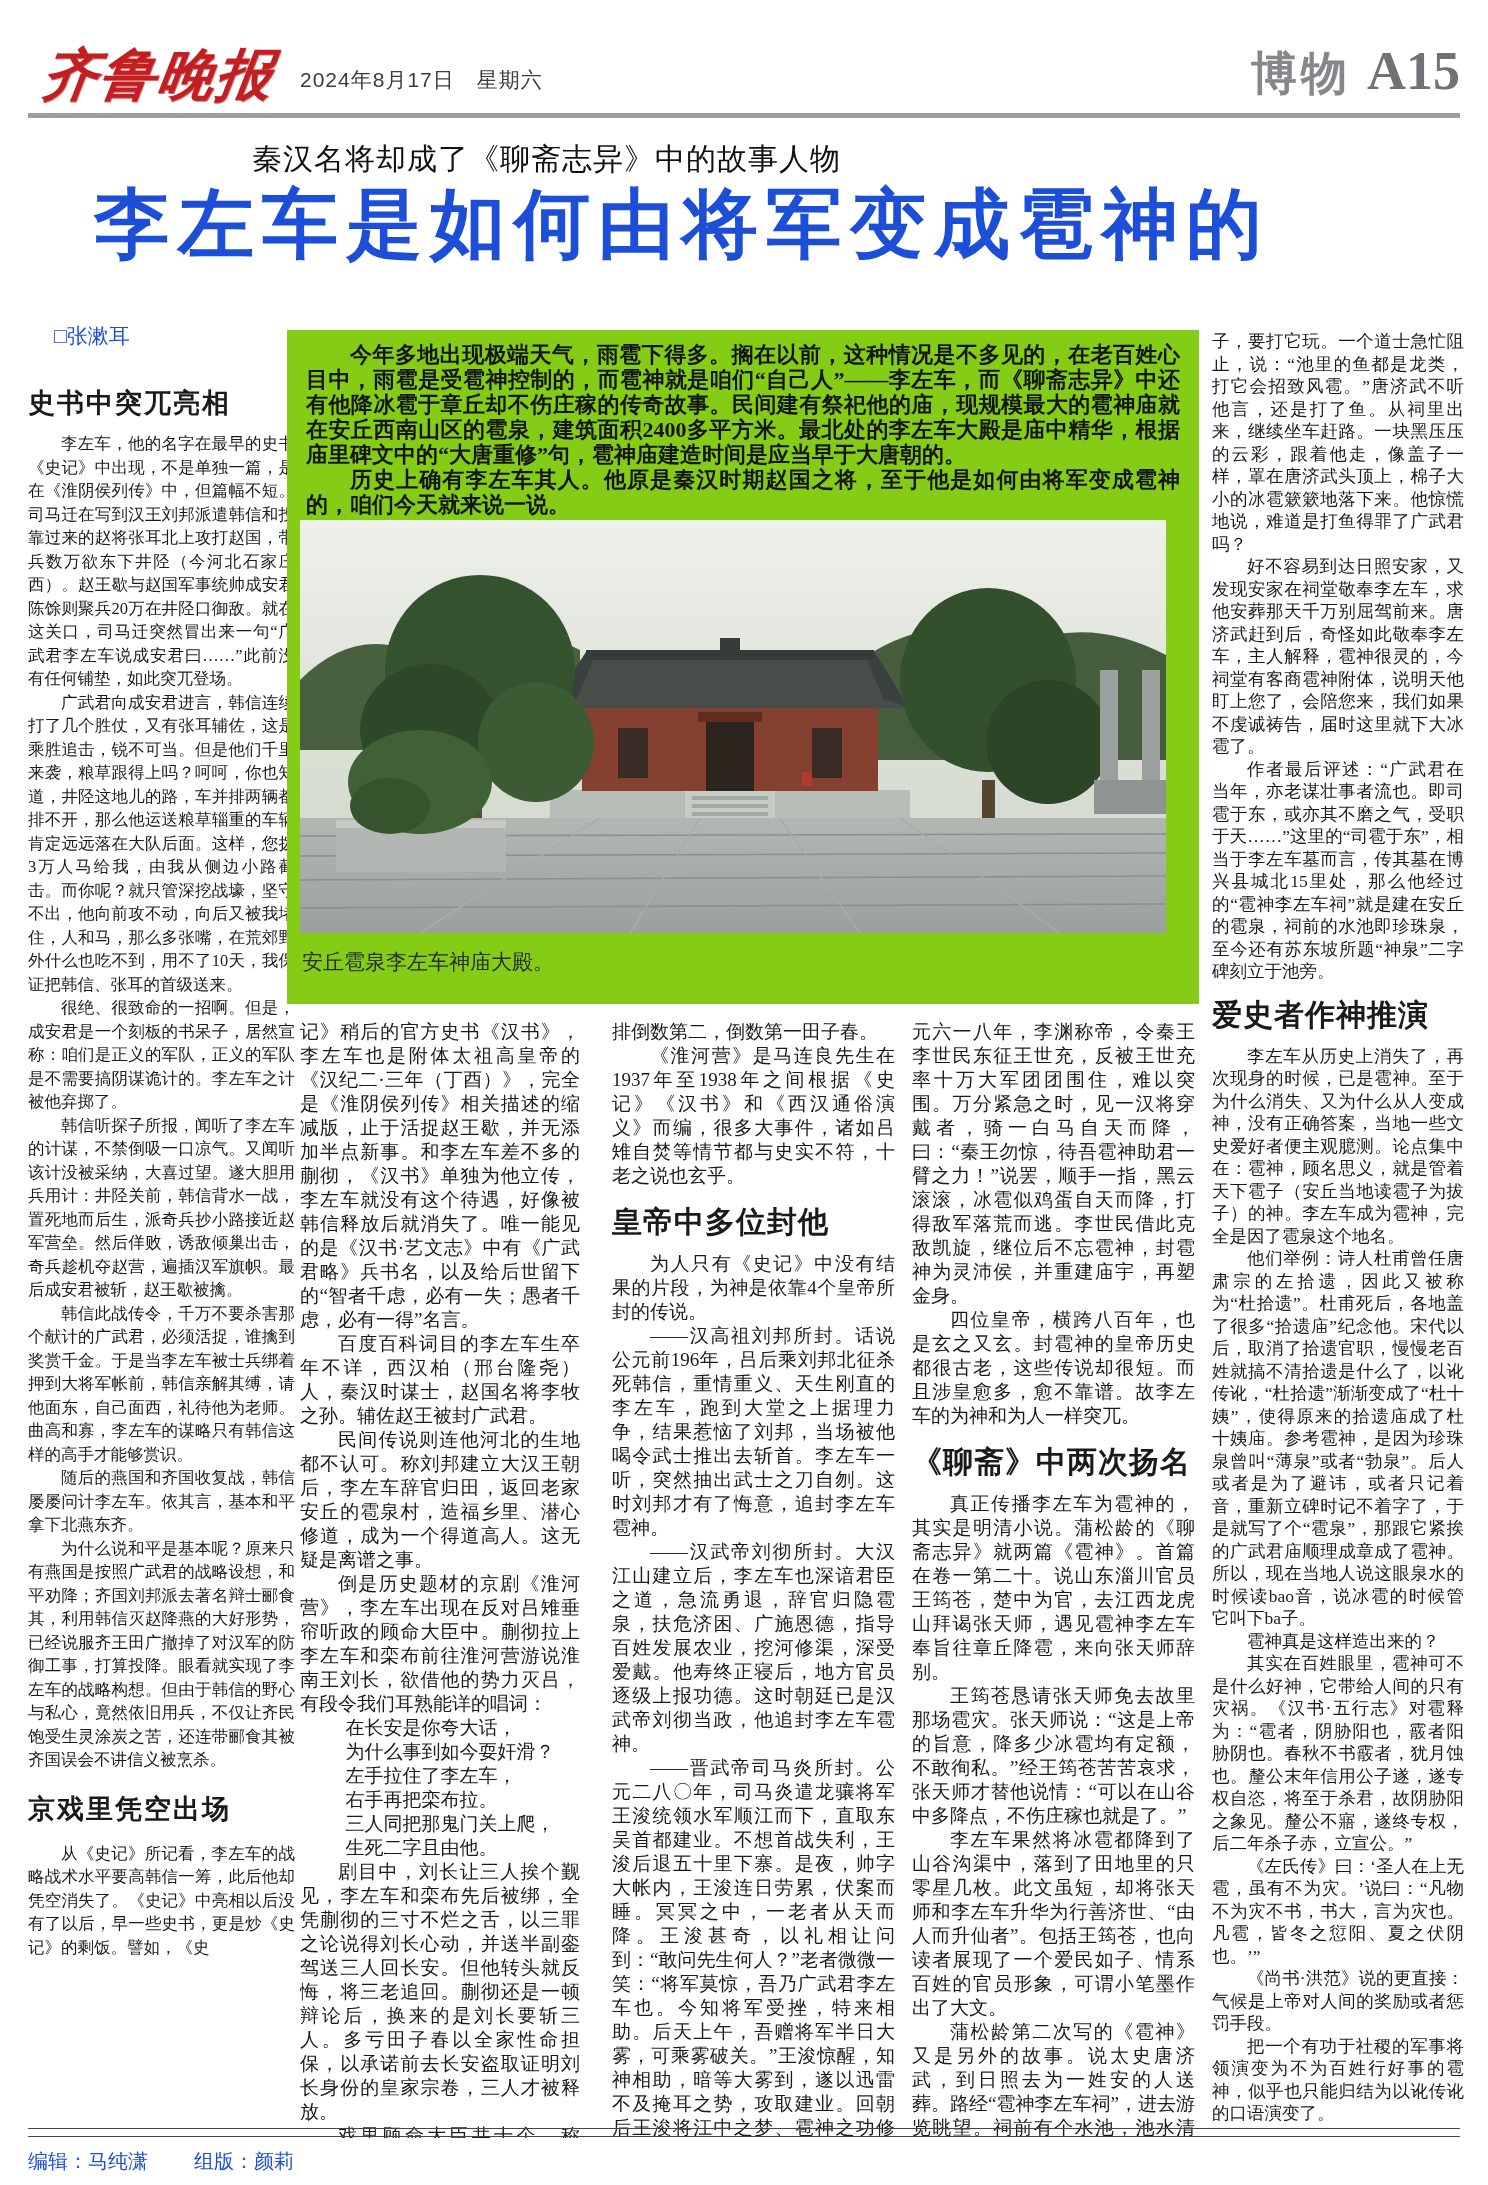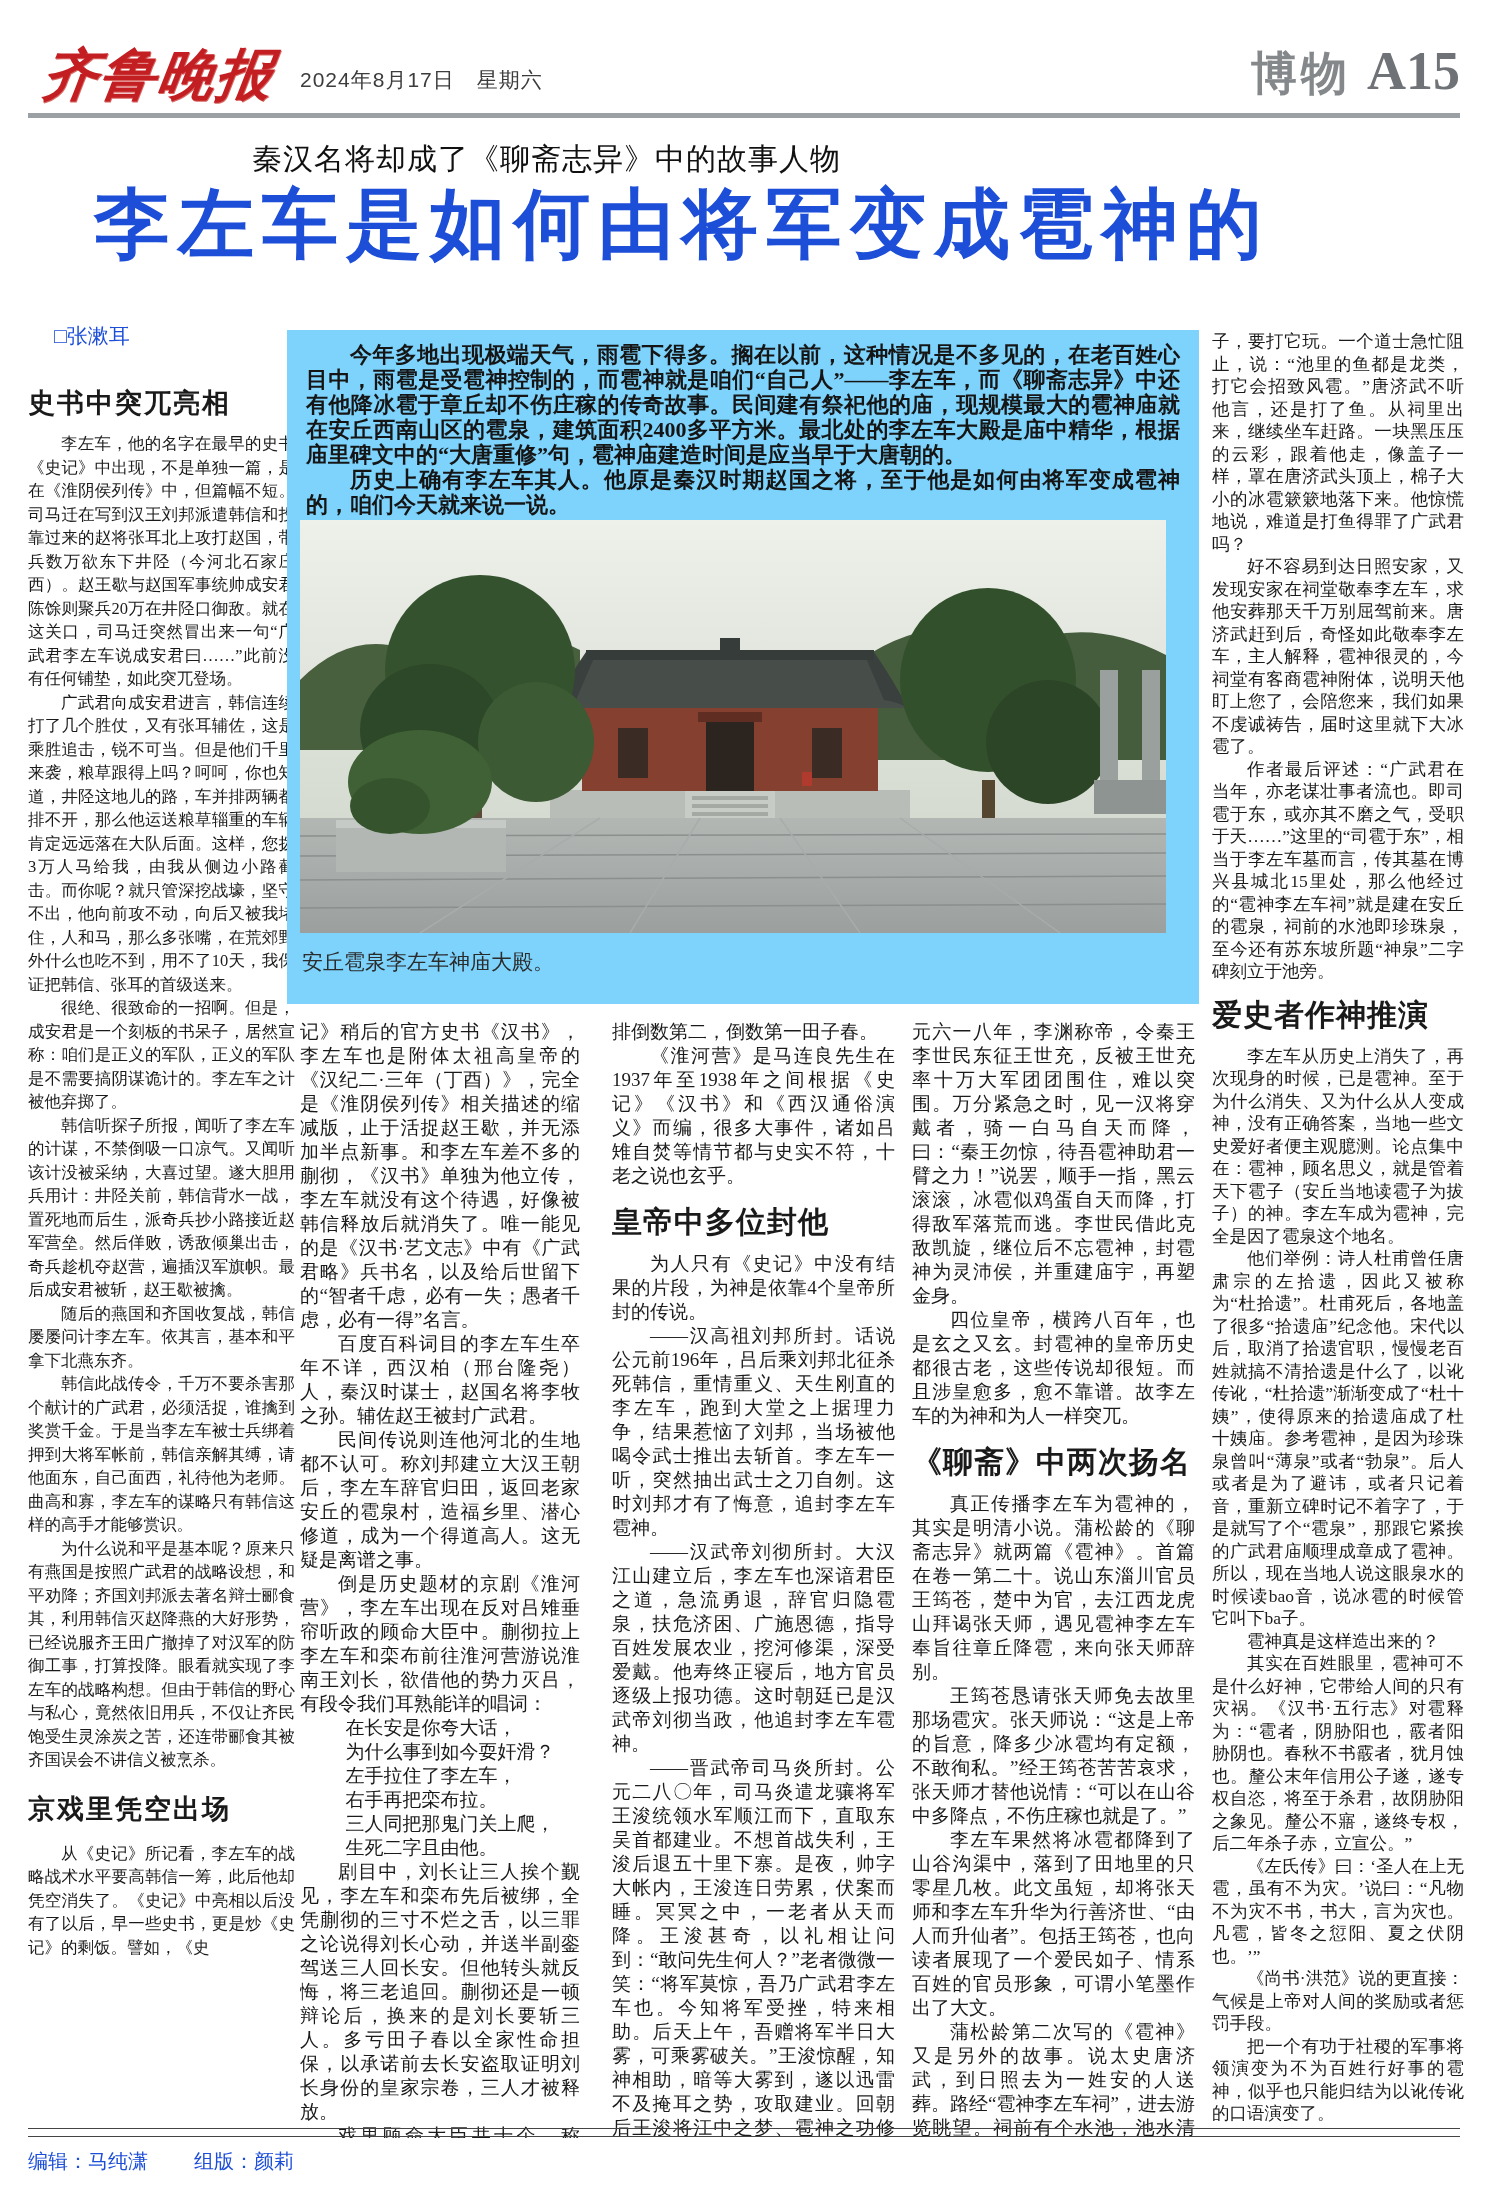--- a/index.html
+++ b/index.html
@@ -36,21 +36,21 @@
   #col2 { left:612px; width:283px; }
   #col3 { left:912px; width:283px; }
   .midcol .sec-h, #right-col .sec-h { font-size:30px; line-height:36px; margin:16px 0 12px; letter-spacing:1px; }
   .verse p { text-indent:0 !important; padding-left:2.4em; }
 
   
   #right-col { left:1212px; top:330px; width:252px; height:1808px; font-size:17.5px; line-height:22.5px; }
   #right-col .sec-h { margin:14px 0 12px; }
 
   
-  .lead-box { position:absolute; left:287px; top:330px; width:912px; height:674px; background:#7dd3fc; }
+  .lead-box { position:absolute; left:287px; top:330px; width:912px; height:674px; background:#84cc16; }
   .lead-text { position:absolute; left:19px; top:12px; width:874px; font-size:22px; line-height:25px; font-weight:bold; color:#151515; text-align:justify; }
   .lead-text p { text-indent:2em; }
   .photo-wrap { position:absolute; left:13px; top:190px; width:866px; height:413px; overflow:hidden; background:#cfd4cc; }
   .photo-caption { position:absolute; left:15px; top:618px; font-size:21px; color:#2b2b2b; }
 
   
   .footer-rule1 { position:absolute; left:28px; top:2128px; width:1432px; height:1px; background:#444; }
   .footer-rule2 { position:absolute; left:28px; top:2136px; width:1432px; height:1px; background:#444; }
   .footer-credits { position:absolute; left:28px; top:2148px; font-size:20px; color:#1d4ed8; }
   .footer-credits span { margin-right:46px; }
@@ -70,22 +70,22 @@
   <div class="kicker">秦汉名将却成了《聊斋志异》中的故事人物</div>
   <div class="main-headline">李左车是如何由将军变成雹神的</div>
   <div class="byline">□张漱耳</div>
 
   <div class="col" id="left-col">
     <div class="sec-h">史书中突兀亮相</div>
     <p>李左车，他的名字在最早的史书《史记》中出现，不是单独一篇，是在《淮阴侯列传》中，但篇幅不短。司马迁在写到汉王刘邦派遣韩信和投靠过来的赵将张耳北上攻打赵国，带兵数万欲东下井陉（今河北石家庄西）。赵王歇与赵国军事统帅成安君陈馀则聚兵20万在井陉口御敌。就在这关口，司马迁突然冒出来一句“广武君李左车说成安君曰……”此前没有任何铺垫，如此突兀登场。</p>
     <p>广武君向成安君进言，韩信连续打了几个胜仗，又有张耳辅佐，这是乘胜追击，锐不可当。但是他们千里来袭，粮草跟得上吗？呵呵，你也知道，井陉这地儿的路，车并排两辆都排不开，那么他运送粮草辎重的车辆肯定远远落在大队后面。这样，您拨3万人马给我，由我从侧边小路截击。而你呢？就只管深挖战壕，坚守不出，他向前攻不动，向后又被我堵住，人和马，那么多张嘴，在荒郊野外什么也吃不到，用不了10天，我保证把韩信、张耳的首级送来。</p>
     <p>很绝、很致命的一招啊。但是，成安君是一个刻板的书呆子，居然宣称：咱们是正义的军队，正义的军队是不需要搞阴谋诡计的。李左车之计被他弃掷了。</p>
     <p>韩信听探子所报，闻听了李左车的计谋，不禁倒吸一口凉气。又闻听该计没被采纳，大喜过望。遂大胆用兵用计：井陉关前，韩信背水一战，置死地而后生，派奇兵抄小路接近赵军营垒。然后佯败，诱敌倾巢出击，奇兵趁机夺赵营，遍插汉军旗帜。最后成安君被斩，赵王歇被擒。</p>
+    <p>韩信此战传令，千万不要杀害那个献计的广武君，必须活捉，谁擒到奖赏千金。于是当李左车被士兵绑着押到大将军帐前，韩信亲解其缚，请他面东，自己面西，礼待他为老师。曲高和寡，李左车的谋略只有韩信这样的高手才能够赏识。</p>
     <p>随后的燕国和齐国收复战，韩信屡屡问计李左车。依其言，基本和平拿下北燕东齐。</p>
-    <p>韩信此战传令，千万不要杀害那个献计的广武君，必须活捉，谁擒到奖赏千金。于是当李左车被士兵绑着押到大将军帐前，韩信亲解其缚，请他面东，自己面西，礼待他为老师。曲高和寡，李左车的谋略只有韩信这样的高手才能够赏识。</p>
     <p>为什么说和平是基本呢？原来只有燕国是按照广武君的战略设想，和平劝降；齐国刘邦派去著名辩士郦食其，利用韩信灭赵降燕的大好形势，已经说服齐王田广撤掉了对汉军的防御工事，打算投降。眼看就实现了李左车的战略构想。但由于韩信的野心与私心，竟然依旧用兵，不仅让齐民饱受生灵涂炭之苦，还连带郦食其被齐国误会不讲信义被烹杀。</p>
     <div class="sec-h second">京戏里凭空出场</div>
     <p>从《史记》所记看，李左车的战略战术水平要高韩信一筹，此后他却凭空消失了。《史记》中亮相以后没有了以后，早一些史书，更是炒《史记》的剩饭。譬如，《史</p>
   </div>
 
   <div class="lead-box">
     <div class="lead-text">
       <p>今年多地出现极端天气，雨雹下得多。搁在以前，这种情况是不多见的，在老百姓心目中，雨雹是受雹神控制的，而雹神就是咱们“自己人”——李左车，而《聊斋志异》中还有他降冰雹于章丘却不伤庄稼的传奇故事。民间建有祭祀他的庙，现规模最大的雹神庙就在安丘西南山区的雹泉，建筑面积2400多平方米。最北处的李左车大殿是庙中精华，根据庙里碑文中的“大唐重修”句，雹神庙建造时间是应当早于大唐朝的。</p>
       <p>历史上确有李左车其人。他原是秦汉时期赵国之将，至于他是如何由将军变成雹神的，咱们今天就来说一说。</p>
     </div>

